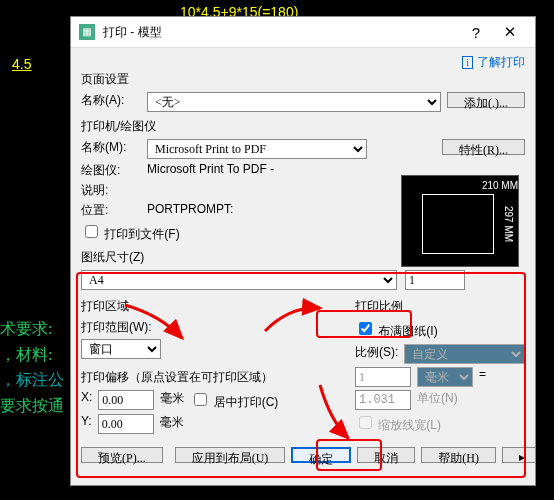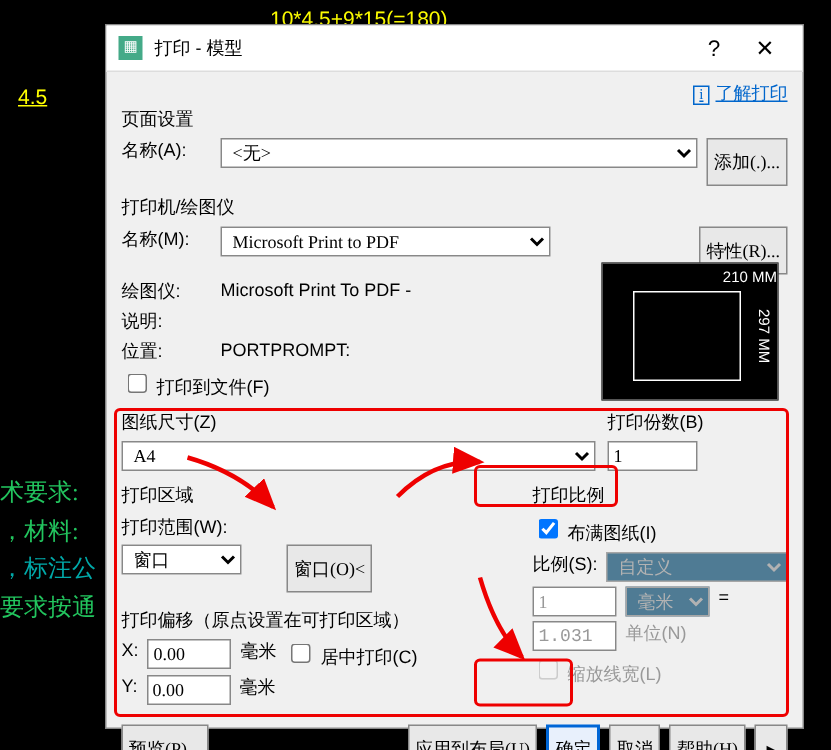--- a/index.html
+++ b/index.html
@@ -8,28 +8,28 @@
 .bg-text.t2{left:12px;top:56px;color:#ff0;font-size:14px;text-decoration:underline}
 .req{position:absolute;left:0;top:316px;color:#888;font:16px/1.6 KaiTi,SimSun}
 .req .r1{color:#22c55e}
 .req .r2{color:#0aa}
 .dlg{position:absolute;left:70px;top:16px;width:464px;height:468px;background:#f0f0f0;border:1px solid #888;box-shadow:6px 6px 12px rgba(0,0,0,.4)}
 .tbar{height:30px;background:#fff;display:flex;align-items:center;padding:0 8px;border-bottom:1px solid #ddd}
 .tbar .ico{width:16px;height:16px;background:#4a8;margin-right:8px;font:10px/16px sans-serif;text-align:center;color:#fff}
 .tbar .ttl{flex:1}
 .tbar .wbtn{width:34px;text-align:center;font-size:15px;cursor:pointer}
 .body{padding:6px 10px 8px}
-.link{color:#06c;text-decoration:underline;float:right;cursor:pointer}
+.link{color:#06c;float:right;cursor:pointer}
 .link .i{border:1px solid #06c;padding:0 3px;margin-right:4px;font:10px serif;color:#06c;text-decoration:none}
 .grp{margin-top:6px;clear:both}
 .gt{font-size:12px;margin-bottom:4px}
 .row{display:flex;align-items:flex-start;margin:3px 0;gap:6px}
 .lbl{width:60px}
 input[type=text],select{font:12px "Microsoft YaHei";border:1px solid #888;background:#fff;padding:1px 3px;height:20px;box-sizing:border-box}
-button{font:12px "Microsoft YaHei";border:1px solid #888;background:#e8e8e8;padding:2px 4px;cursor:pointer;height:32px}
+button{font:12px "Microsoft YaHei";border:1px solid #888;background:#e8e8e8;padding:2px 16px;cursor:pointer;height:16px}
 button.ok{border:2px solid #0066d6;background:#e8f0fc}
 .paper{position:absolute;right:16px;top:158px;width:116px;height:86px;background:#000;border:1px solid #555;color:#fff;font:10px sans-serif;display:flex;align-items:flex-start;justify-content:flex-end;padding-top:4px}
 .paper .sheet{position:absolute;left:20px;top:18px;width:70px;height:58px;border:1px solid #fff}
 .paper .h{position:absolute;right:4px;top:30px;writing-mode:vertical-rl}
 .hl{border:2px solid #e00;border-radius:4px;position:absolute;pointer-events:none}
 .hl1{left:76px;top:272px;width:446px;height:202px}
 .hl2{left:316px;top:310px;width:92px;height:24px}
 .hl3{left:316px;top:439px;width:62px;height:28px}
 .arrow{position:absolute;pointer-events:none}
 .sec{display:flex;gap:8px}
@@ -110,21 +110,20 @@
       </div>
     </div>
 
     <div class="sec" style="margin-top:8px">
       <div class="col">
         <div class="gt">打印区域</div>
         <div>打印范围(W):</div>
         <div class="row">
           <select style="width:80px"><option>窗口</option></select>
           <span style="width:18px"></span>
-          <button>窗口(O)&lt;</button>
         </div>
         <div class="gt" style="margin-top:10px">打印偏移（原点设置在可打印区域）</div>
         <div class="row">
           <span>X:</span>
           <input type="text" style="width: 56px;" value="0.00">
           <span>毫米</span>
           <label><input type="checkbox" style=""> <span>居中打印(C)</span></label>
         </div>
         <div class="row">
           <span>Y:</span>

